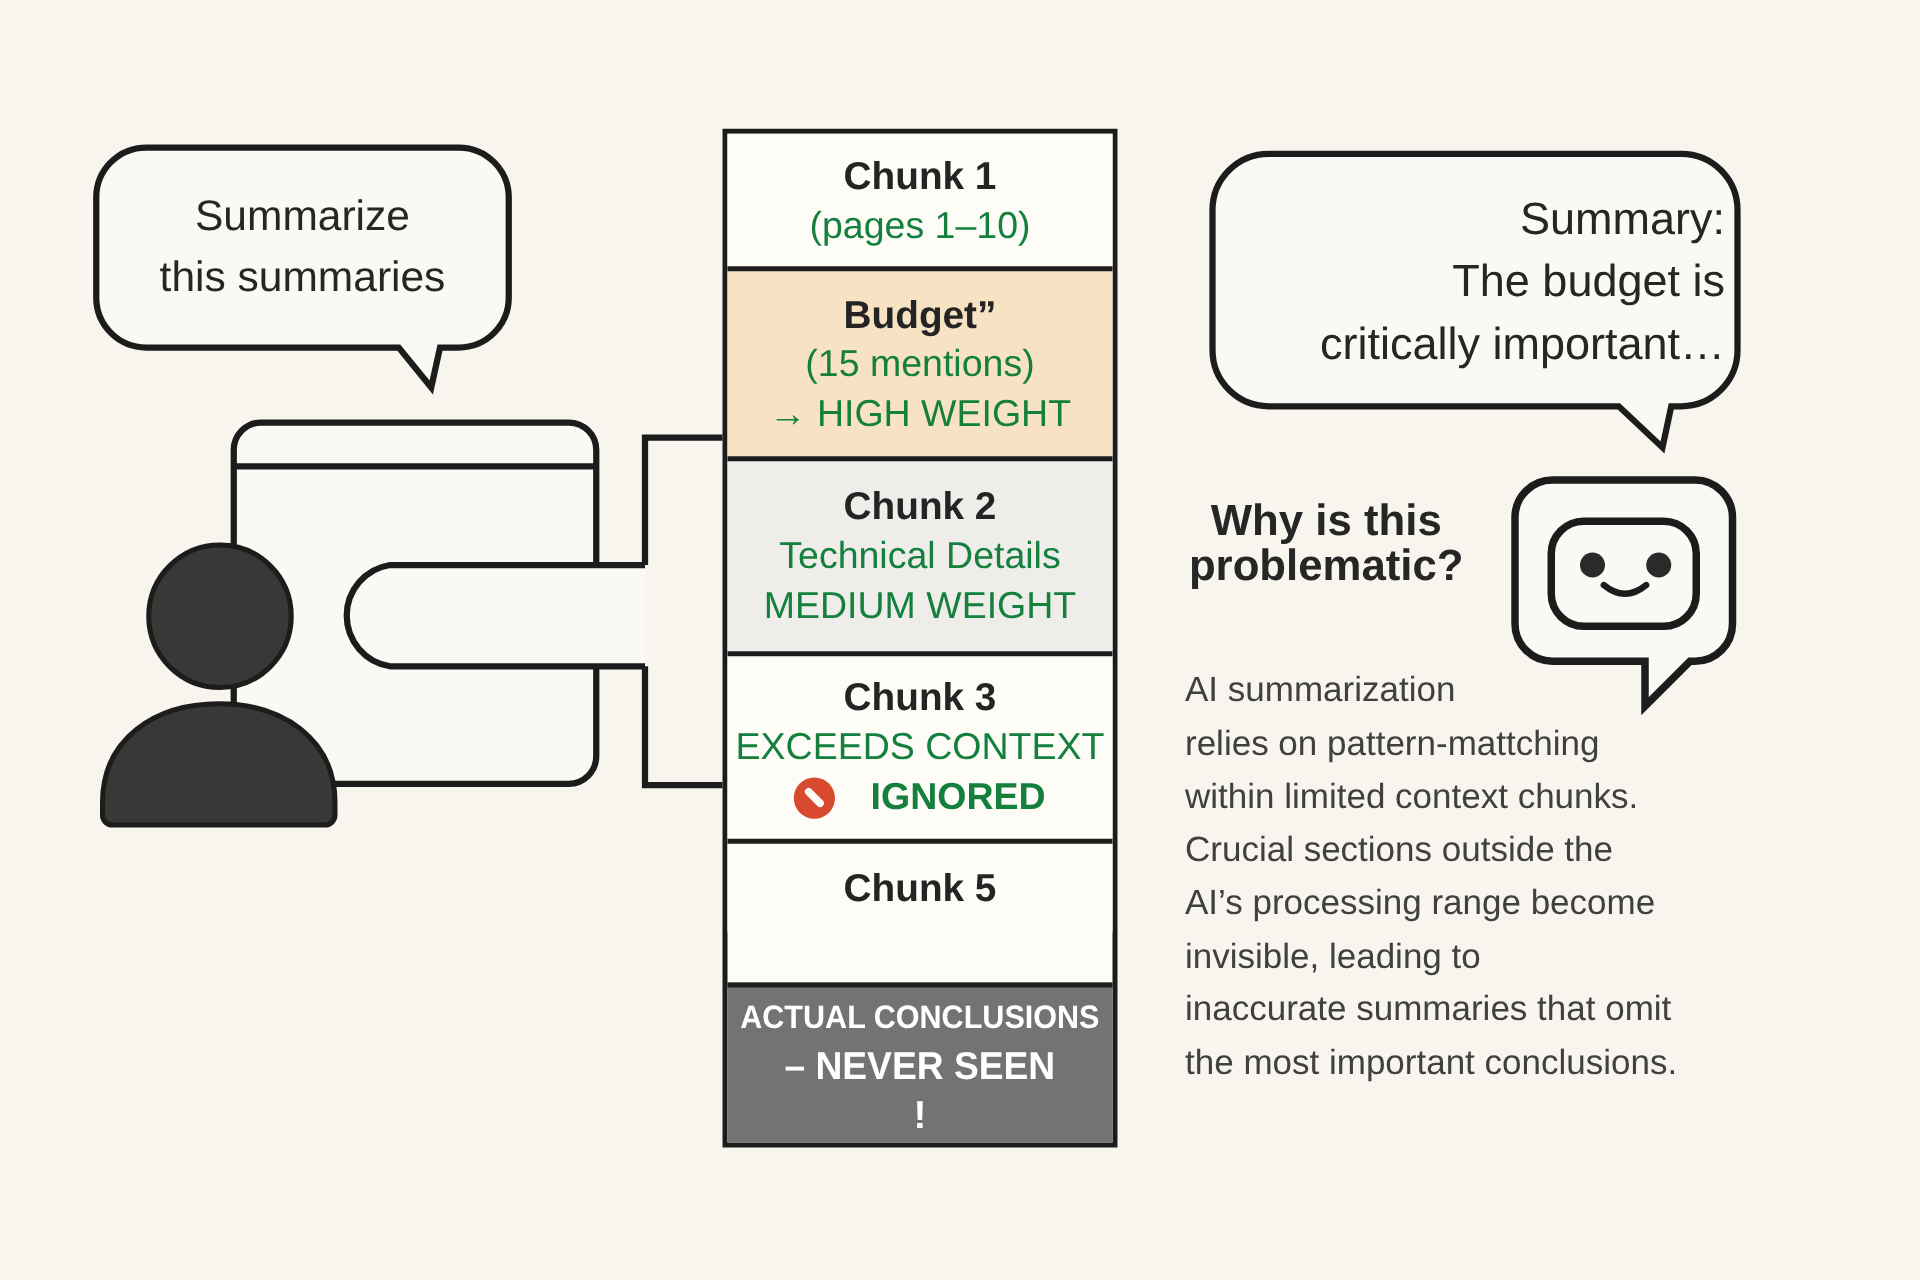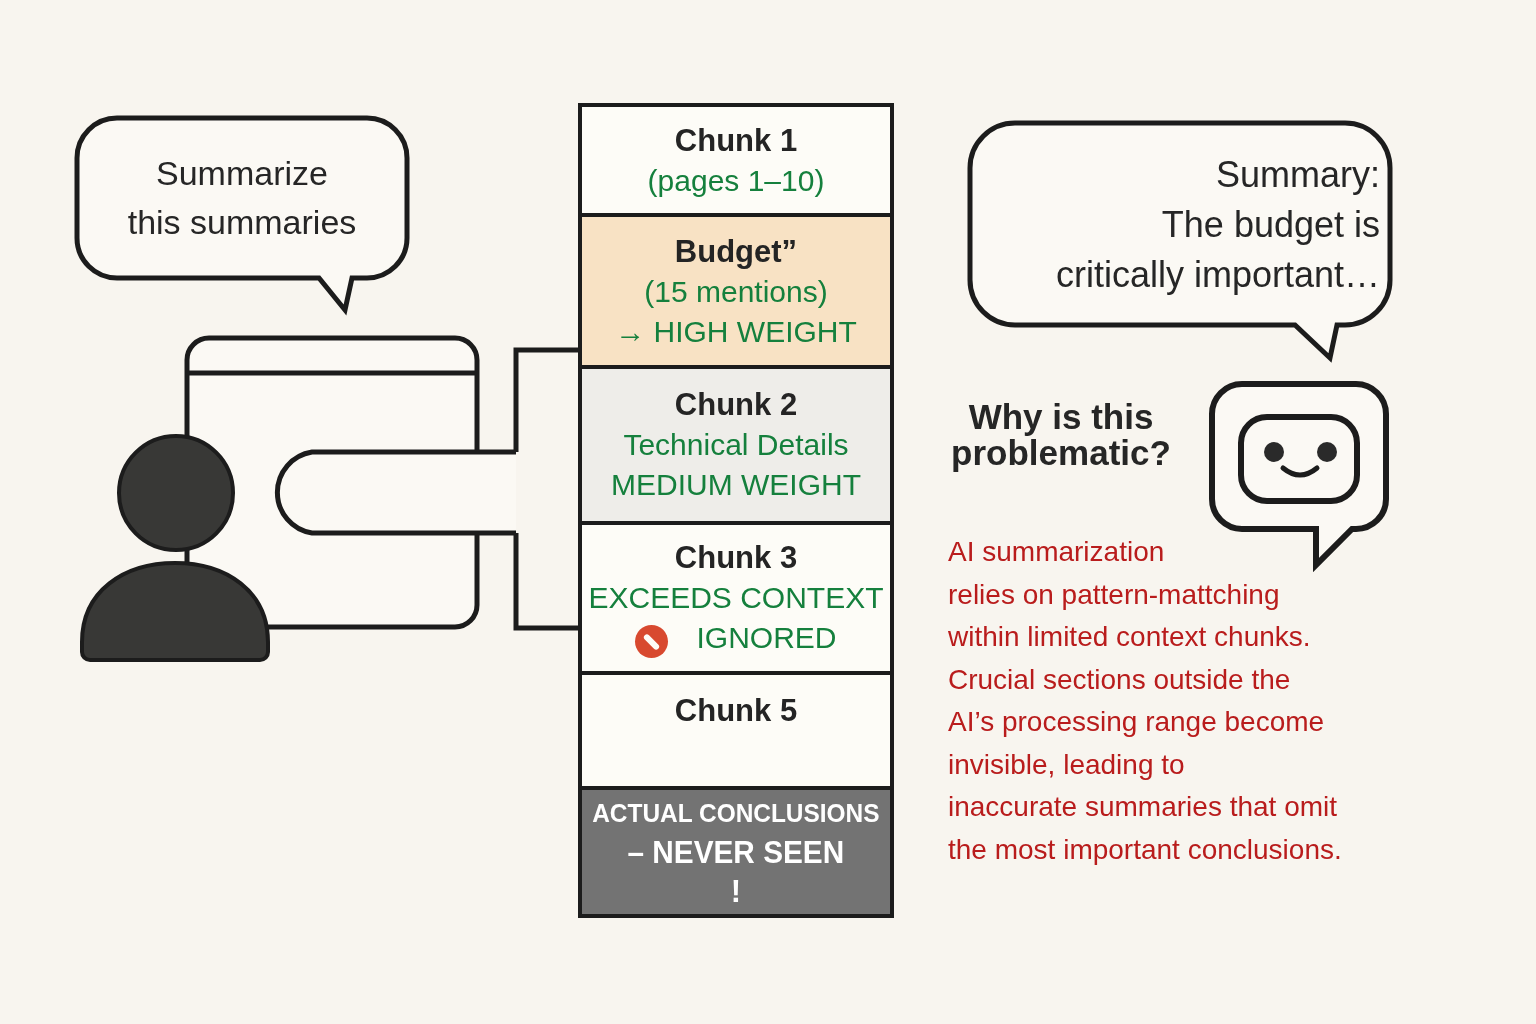--- a/index.html
+++ b/index.html
@@ -31,41 +31,41 @@
   .row { display: flex; flex-direction: column; align-items: center; justify-content: center; background: #fdfcf7; }
   .row + .row { border-top: 4px solid #1c1c1c; }
   .row-1 { height: 111px; }
   .row-2 { height: 158px; }
   .row-3 { height: 162px; }
   .row-4 { height: 157px; }
   .row-5 { height: 78px; }
   .row-6 { height: 133px; }
   .ln  { font-size: 30px; line-height: 40px; color: #15803d; }
   .lnb { font-size: 31px; line-height: 41px; font-weight: bold; color: #242424; }
-  .icon-line { display: flex; flex-direction: row; align-items: flex-end; gap: 28px; }
+  .icon-line { display: flex; flex-direction: row; align-items: center; gap: 28px; font-weight: bold; }
   .no-entry {
     width: 33px; height: 33px; border-radius: 50%;
     position: relative; flex: 0 0 auto;
   }
   .no-entry::after {
     content: ""; position: absolute; left: 7px; top: 13.5px; width: 19px; height: 6px;
     background: #fdfcf7; border-radius: 3px; transform: rotate(45deg);
   }
   .row-6 .rl1 { font-size: 26px; line-height: 37px; font-weight: bold; color: #ffffff; transform: scaleX(0.94); }
   .row-6 .rl2 { font-size: 31px; line-height: 42px; font-weight: bold; color: #ffffff; transform: scaleX(0.96); }
   .row-6 .rl3 { font-size: 31px; line-height: 36px; font-weight: bold; color: #ffffff; }
 
   
   .why-heading {
     left: 928px; top: 399px; width: 266px;
     text-align: center; font-size: 35px; line-height: 36px; font-weight: bold; color: #262626;
   }
   .why-body {
     left: 948px; top: 531px; width: 520px;
-    font-size: 28px; line-height: 42.5px; color: #b91c1c;
+    font-size: 28px; line-height: 42.5px; color: #404040;
   }
 </style>
 </head>
 <body>
 
 <div class="canvas">
 
   <svg width="1536" height="1024" viewBox="0 0 1536 1024">
 
     <g>

